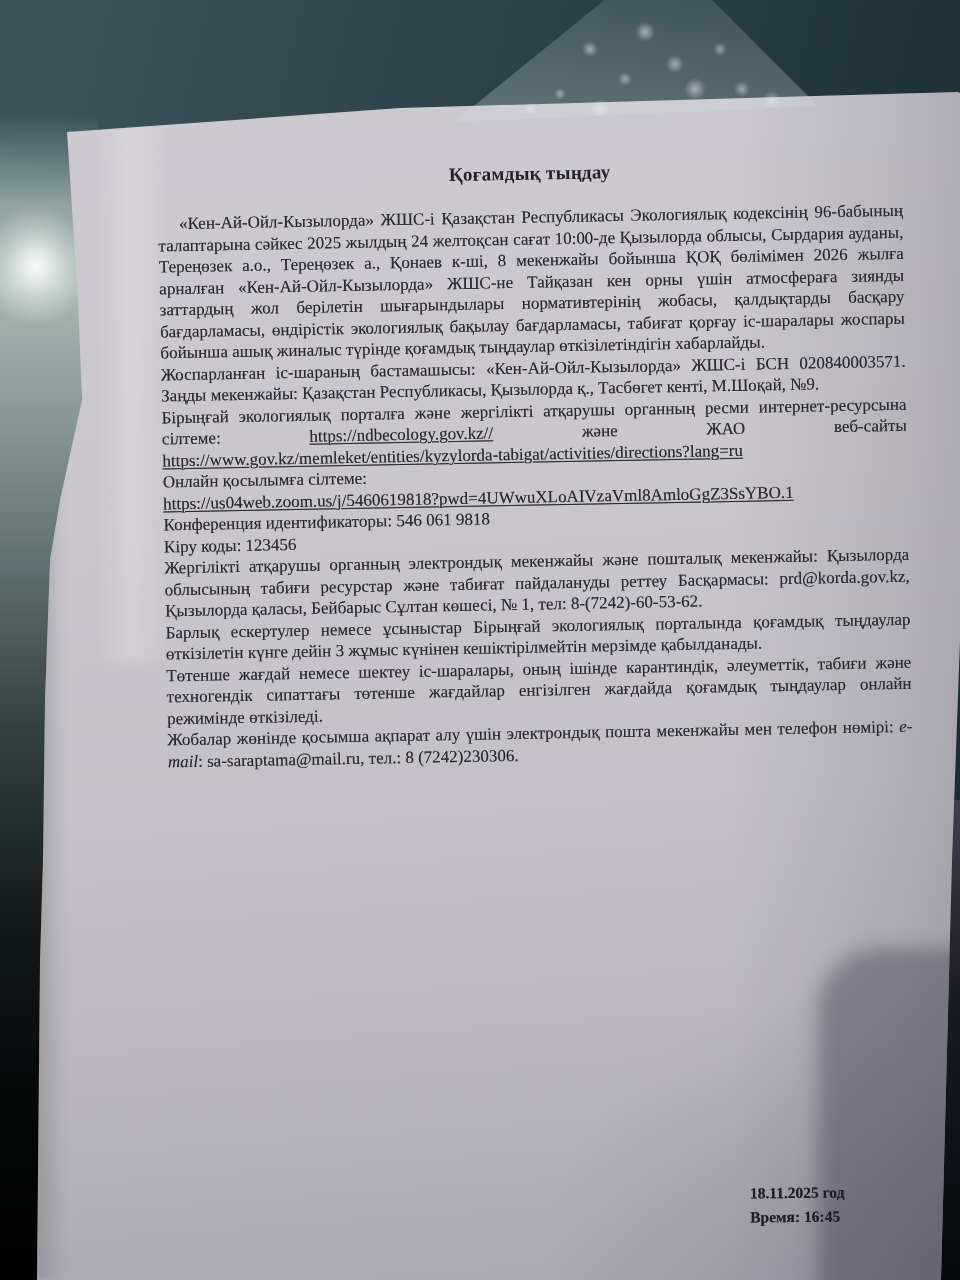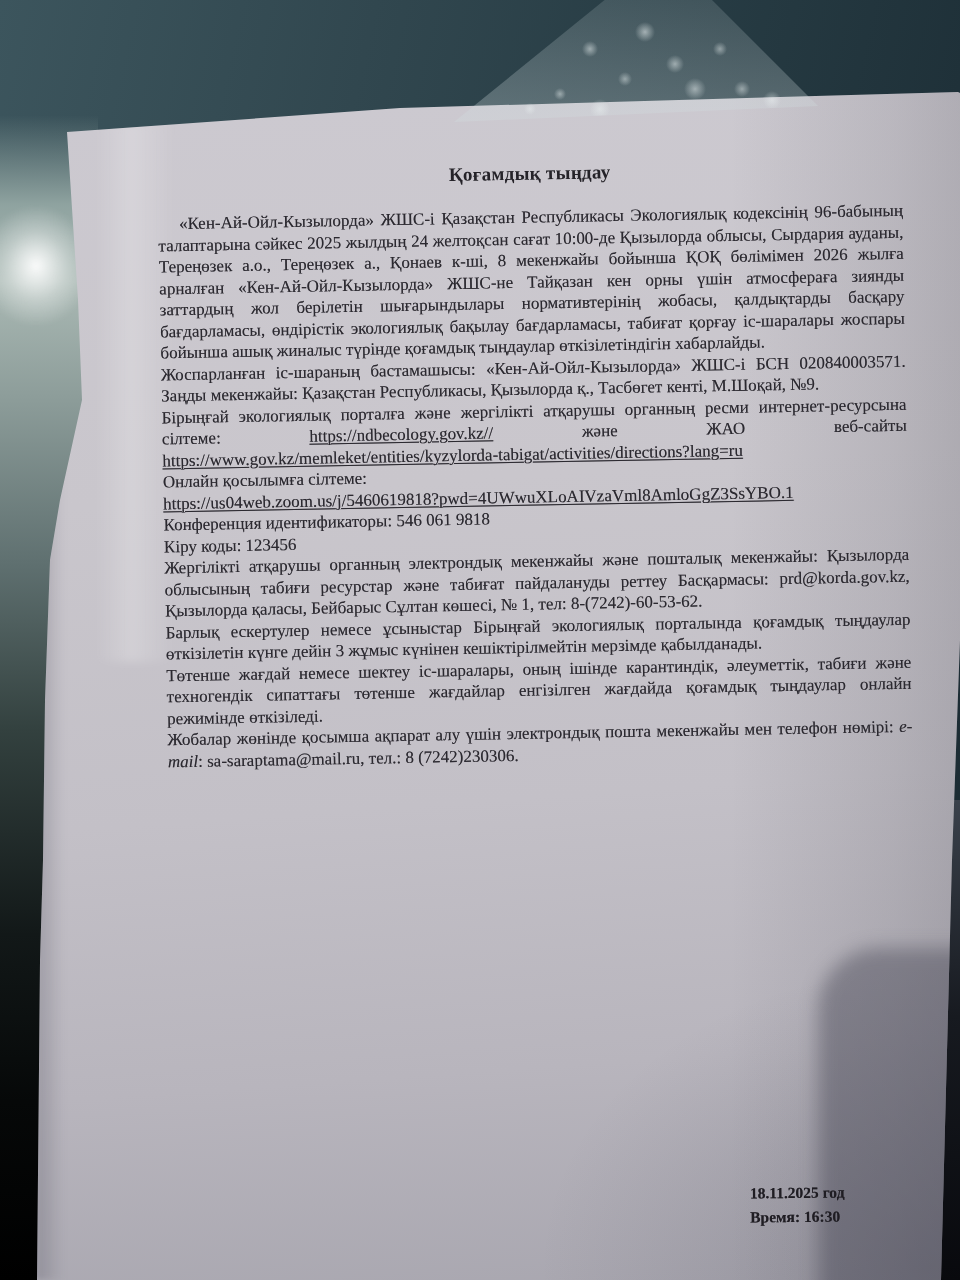--- a/index.html
+++ b/index.html
@@ -124,18 +124,18 @@
       <p>Конференция идентификаторы: 546 061 9818</p>
       <p>Кіру коды: 123456</p>
       <p>Жергілікті атқарушы органның электрондық мекенжайы және пошталық мекенжайы: Қызылорда облысының табиғи ресурстар және табиғат пайдалануды реттеу Басқармасы: prd@korda.gov.kz, Қызылорда қаласы, Бейбарыс Сұлтан көшесі, № 1, тел: 8-(7242)-60-53-62.</p>
       <p>Барлық ескертулер немесе ұсыныстар Бірыңғай экологиялық порталында қоғамдық тыңдаулар өткізілетін күнге дейін 3 жұмыс күнінен кешіктірілмейтін мерзімде қабылданады.</p>
       <p>Төтенше жағдай немесе шектеу іс-шаралары, оның ішінде карантиндік, әлеуметтік, табиғи және техногендік сипаттағы төтенше жағдайлар енгізілген жағдайда қоғамдық тыңдаулар онлайн режимінде өткізіледі.</p>
       <p><span>Жобалар жөнінде қосымша ақпарат алу үшін электрондық пошта мекенжайы мен телефон нөмірі: </span><em>e-mail</em><span>: sa-saraptama@mail.ru, тел.: 8 (7242)230306.</span></p>
     </div>
 
     <div class="stamp">
       <div>18.11.2025 год</div>
-      <div>Время: 16:30</div>
+      <div>Время: 16:45</div>
     </div>
   </div>
 
   <div class="tape"></div>
 </div>
 
 </body></html>

